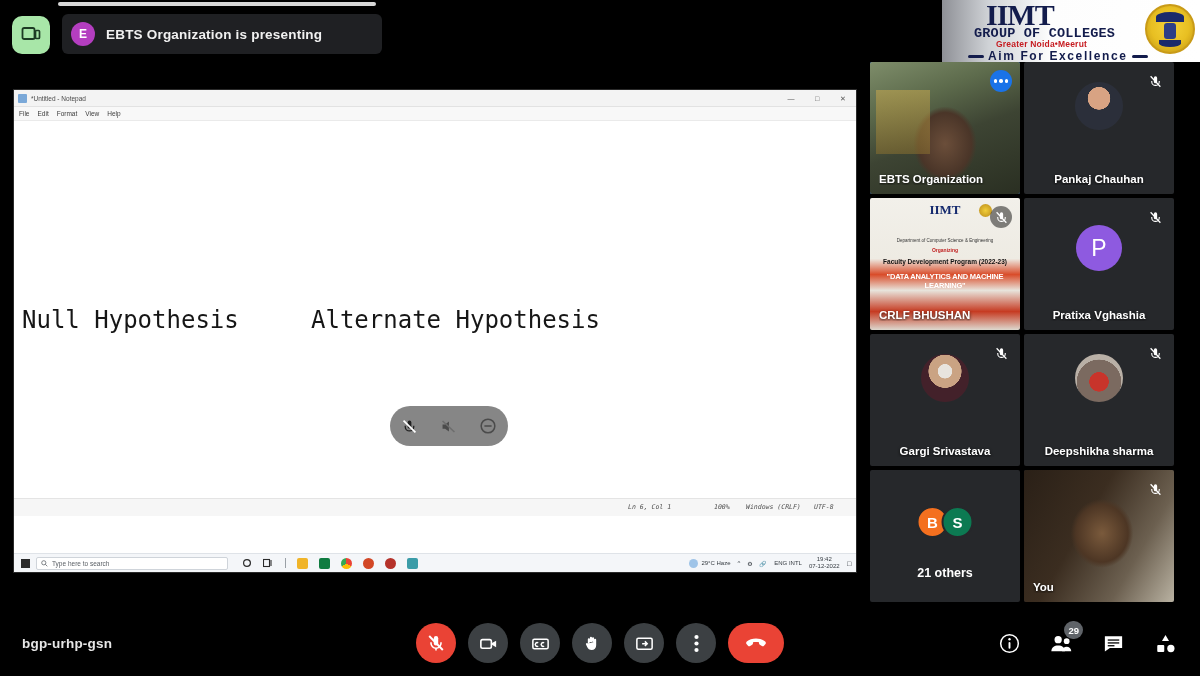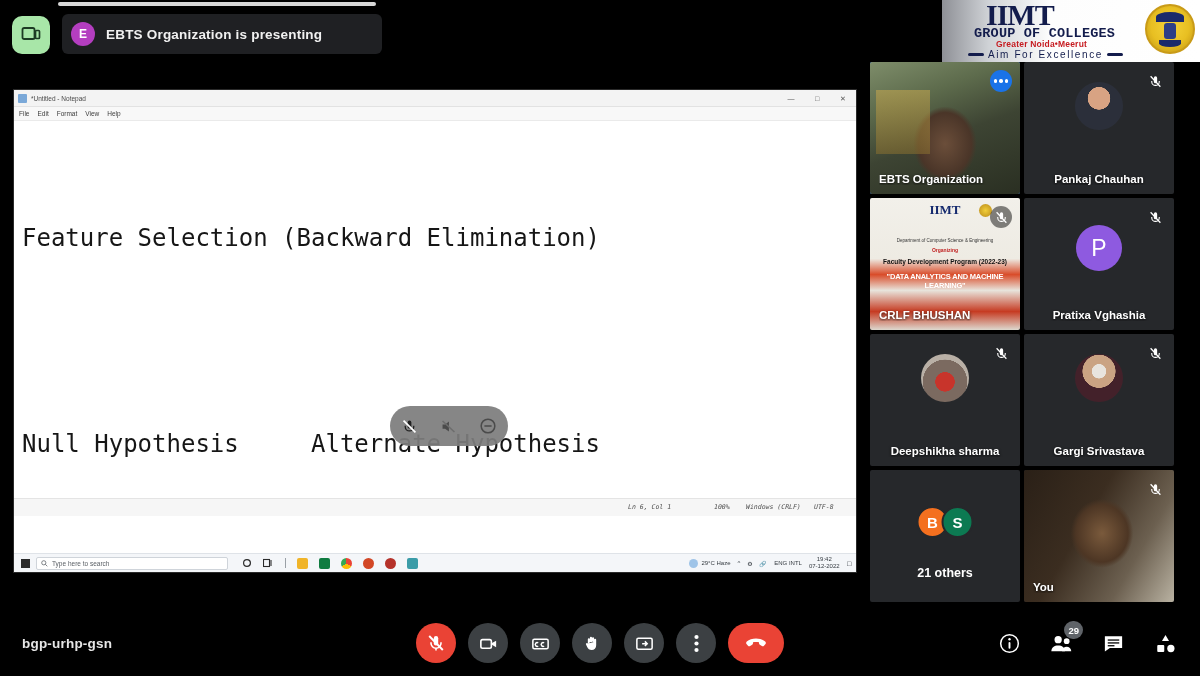--- a/index.html
+++ b/index.html
@@ -58,21 +58,21 @@
   }
   .iimt-red {
     position: absolute; left: 54px; top: 39px;
     font-size: 8.5px; font-weight: bold; color: #c61b20; letter-spacing: .2px;
   }
   .iimt-tag {
     position: absolute; left: 26px; top: 49px; width: 182px;
     display: flex; align-items: center; gap: 4px;
   }
   .tag-bar { flex: 0 0 16px; height: 3px; background: #131c4c; border-radius: 2px; }
-  .tag-txt { font-size: 10px; font-weight: normal; color: #131c4c; letter-spacing: 1.6px; white-space: nowrap; }
+  .tag-txt { font-size: 12px; font-weight: bold; color: #131c4c; letter-spacing: 1.6px; white-space: nowrap; }
   .iimt-crest {
     position: absolute; right: 5px; top: 4px; width: 50px; height: 50px;
     border-radius: 50%;
     background: radial-gradient(circle at 50% 45%, #f5d33a 0%, #e8bf22 55%, #b98c12 100%);
     border: 2px solid #c99b18;
   }
   .crest-top {
     position: absolute; left: 50%; top: 6px; transform: translateX(-50%);
     width: 28px; height: 10px; background: #1b2a6b; border-radius: 50% 50% 0 0;
   }
@@ -331,21 +331,20 @@
 
     <div class="np-menu">
       <span>File</span>
       <span>Edit</span>
       <span>Format</span>
       <span>View</span>
       <span>Help</span>
     </div>
 
     <div class="np-body">
-      <div>Feature Selection (Backward Elimination)</div>
       <div></div>
       <div>Null Hypothesis     Alternate Hypothesis</div>
       
       <div></div>
       
 
       <div class="np-status">
         <span class="s1">Ln 6, Col 1</span>
         <span class="s2">100%</span>
         <span class="s3">Windows (CRLF)</span>
@@ -472,40 +471,40 @@
               <path d="M5 9.2v1a5 5 0 0 0 10 0v-1" fill="none" stroke="#fff" stroke-width="1.5"></path>
               <line x1="3.5" y1="3" x2="16.5" y2="17" stroke="#fff" stroke-width="1.7"></line>
             </svg>
         </div>
         <div class="tile-name centered">Pratixa Vghashia</div>
       </div>
     </div>
 
     <div class="grid-row">
       <div class="tile">
+        <div class="circ-av" style="background:radial-gradient(circle at 50% 36%,#e8e4de 0 18%,#caa383 19% 42%,#43212a 43% 100%)"></div>
+        <div class="mute-badge plain">
+          <svg width="15" height="15" viewBox="0 0 20 20">
+              <path d="M10 3a2.2 2.2 0 0 1 2.2 2.2v5a2.2 2.2 0 0 1-4.4 0v-5A2.2 2.2 0 0 1 10 3z" fill="#fff"></path>
+              <path d="M5 9.2v1a5 5 0 0 0 10 0v-1" fill="none" stroke="#fff" stroke-width="1.5"></path>
+              <line x1="3.5" y1="3" x2="16.5" y2="17" stroke="#fff" stroke-width="1.7"></line>
+            </svg>
+        </div>
+        <div class="tile-name centered">Gargi Srivastava</div>
+      </div>
+      <div class="tile">
         <div class="circ-av" style="background:radial-gradient(circle at 50% 58%,#c8342b 0 26%,#7b6a60 27% 60%,#b9b0a6 61% 100%)"></div>
         <div class="mute-badge plain">
           <svg width="15" height="15" viewBox="0 0 20 20">
               <path d="M10 3a2.2 2.2 0 0 1 2.2 2.2v5a2.2 2.2 0 0 1-4.4 0v-5A2.2 2.2 0 0 1 10 3z" fill="#fff"></path>
               <path d="M5 9.2v1a5 5 0 0 0 10 0v-1" fill="none" stroke="#fff" stroke-width="1.5"></path>
               <line x1="3.5" y1="3" x2="16.5" y2="17" stroke="#fff" stroke-width="1.7"></line>
             </svg>
         </div>
         <div class="tile-name centered">Deepshikha sharma</div>
-      </div>
-      <div class="tile">
-        <div class="circ-av" style="background:radial-gradient(circle at 50% 36%,#e8e4de 0 18%,#caa383 19% 42%,#43212a 43% 100%)"></div>
-        <div class="mute-badge plain">
-          <svg width="15" height="15" viewBox="0 0 20 20">
-              <path d="M10 3a2.2 2.2 0 0 1 2.2 2.2v5a2.2 2.2 0 0 1-4.4 0v-5A2.2 2.2 0 0 1 10 3z" fill="#fff"></path>
-              <path d="M5 9.2v1a5 5 0 0 0 10 0v-1" fill="none" stroke="#fff" stroke-width="1.5"></path>
-              <line x1="3.5" y1="3" x2="16.5" y2="17" stroke="#fff" stroke-width="1.7"></line>
-            </svg>
-        </div>
-        <div class="tile-name centered">Gargi Srivastava</div>
       </div>
     </div>
 
     <div class="grid-row">
       <div class="tile">
         <div class="others-avs">
           <div class="oa" style="background:#f4701f">B</div>
           <div class="oa" style="background:#0c7a52">S</div>
         </div>
         <div class="others-label">21 others</div>

